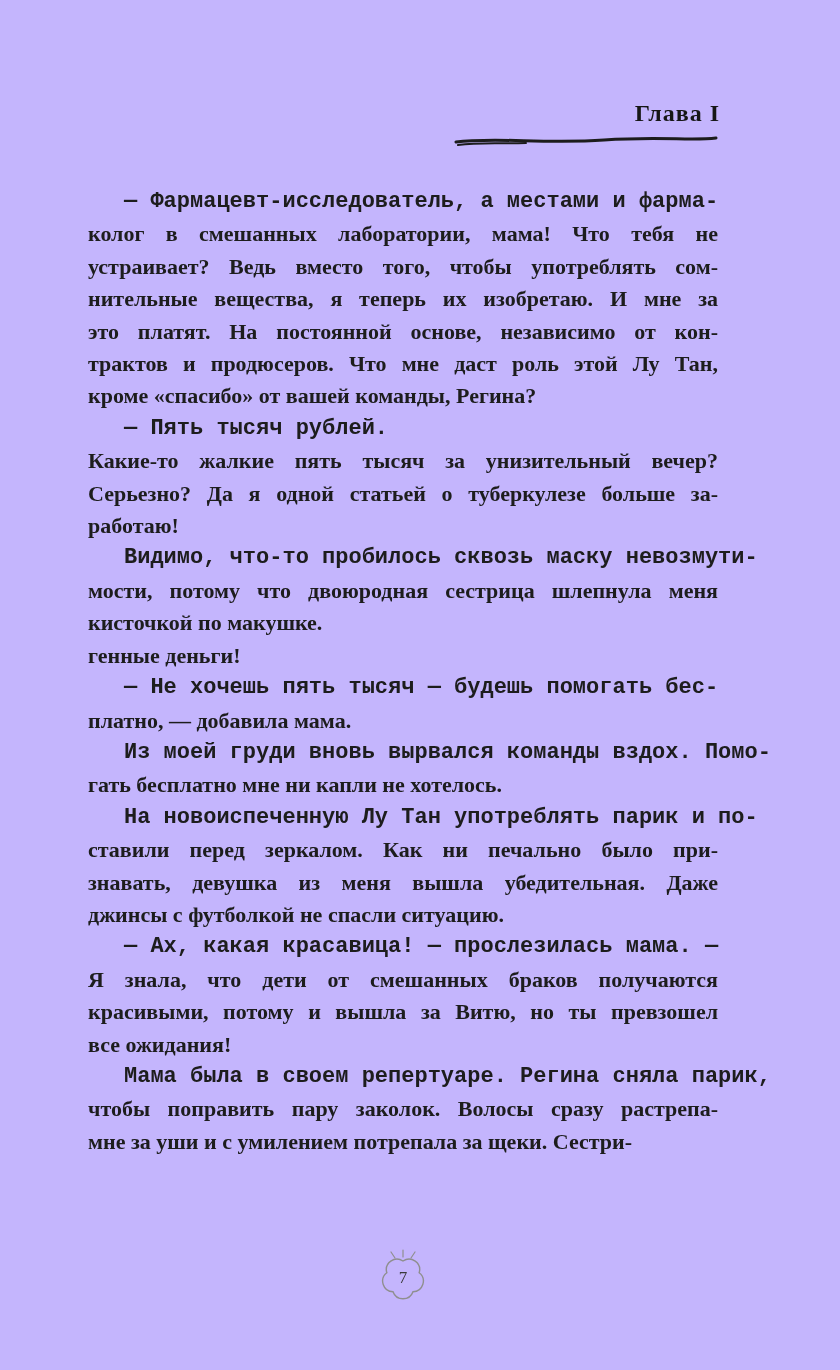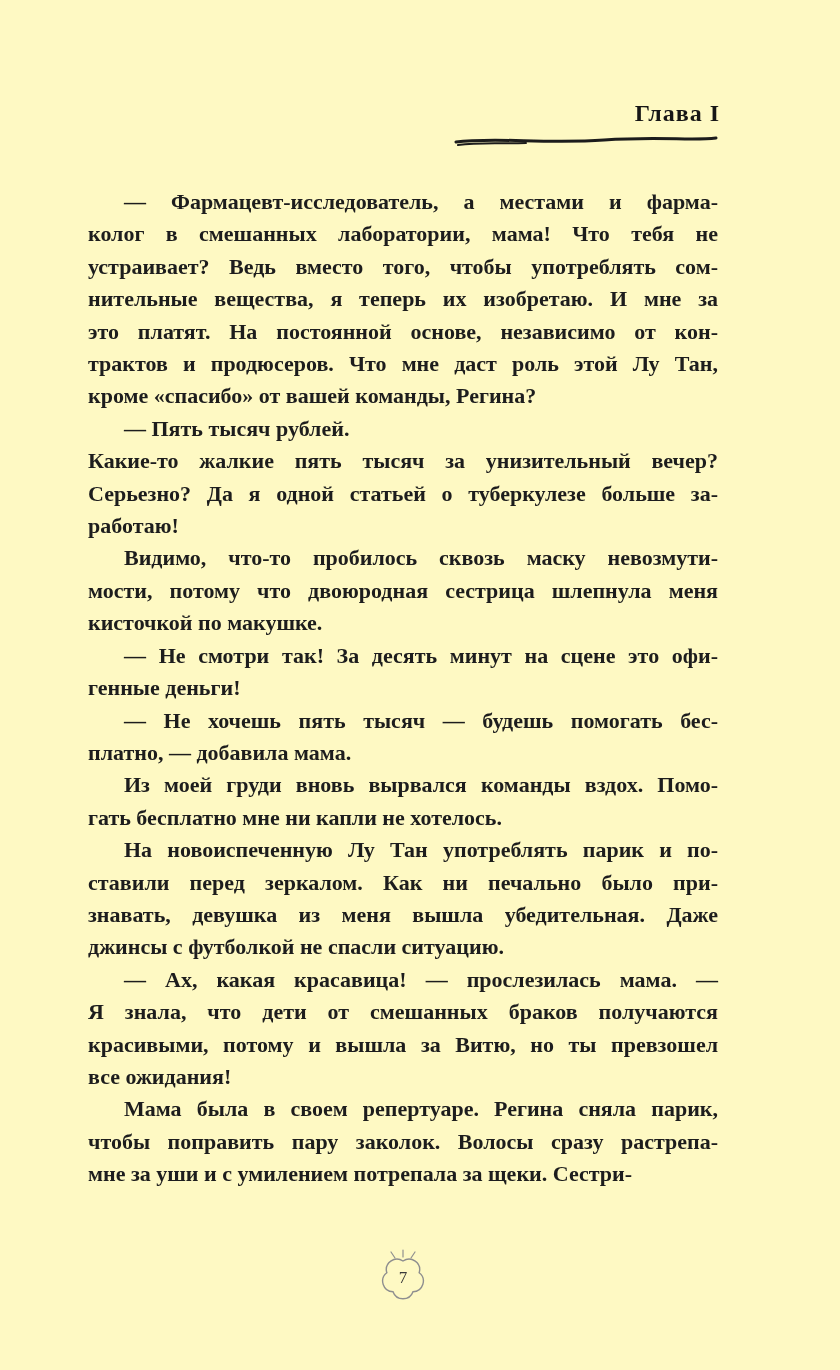--- a/index.html
+++ b/index.html
@@ -4,21 +4,21 @@
 <style>
   html, body {
     margin: 0;
     padding: 0;
     background: #ffffff;
   }
   .page {
     position: relative;
     width: 840px;
     height: 1370px;
-    background: #fef9c3;
+    background: #c4b5fd;
     overflow: hidden;
     font-family: "Liberation Serif", "DejaVu Serif", serif;
     color: #1d1d1d;
   }
   
   .chapter-header {
     position: absolute;
     top: 100px;
     right: 120px;
     width: 300px;
@@ -49,20 +49,21 @@
   .line {
     white-space: nowrap;
     text-align: justify;
     text-align-last: justify;
   }
   .line.last {
     text-align-last: left;
   }
   .para.indent .line.first {
     padding-left: 36px;
+    font-family: Liberation Mono, monospace;
   }
   
   .page-footer {
     position: absolute;
     left: 88px;
     width: 630px;
     top: 1244px;
     display: flex;
     justify-content: center;
   }
@@ -116,21 +117,20 @@
         <div class="line first">Какие-то жалкие пять тысяч за унизительный вечер?</div>
         <div class="line">Серьезно? Да я одной статьей о туберкулезе больше за-</div>
         <div class="line last">работаю!</div>
       </div>
       <div class="para indent">
         <div class="line first">Видимо, что-то пробилось сквозь маску невозмути-</div>
         <div class="line">мости, потому что двоюродная сестрица шлепнула меня</div>
         <div class="line last">кисточкой по макушке.</div>
       </div>
       <div class="para indent">
-        <div class="line first">— Не смотри так! За десять минут на сцене это офи-</div>
         <div class="line last">генные деньги!</div>
       </div>
       <div class="para indent">
         <div class="line first">— Не хочешь пять тысяч — будешь помогать бес-</div>
         <div class="line last">платно, — добавила мама.</div>
       </div>
       <div class="para indent">
         <div class="line first">Из моей груди вновь вырвался команды вздох. Помо-</div>
         <div class="line last">гать бесплатно мне ни капли не хотелось.</div>
       </div>

